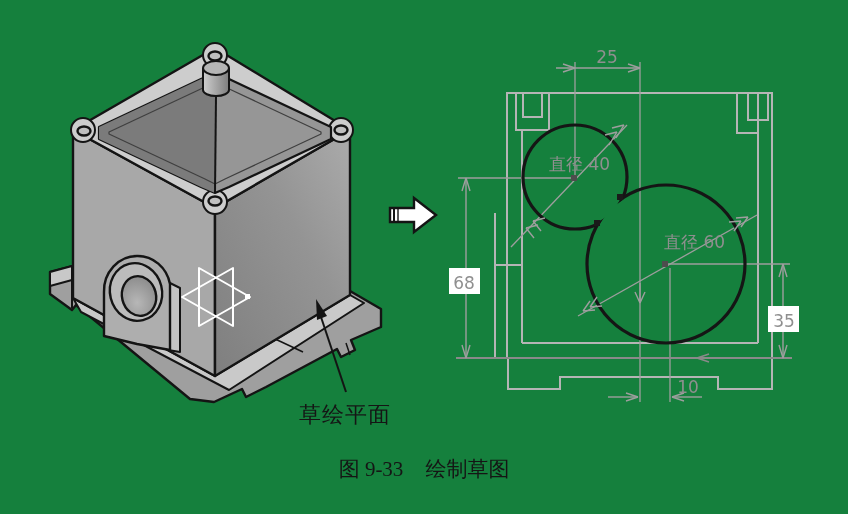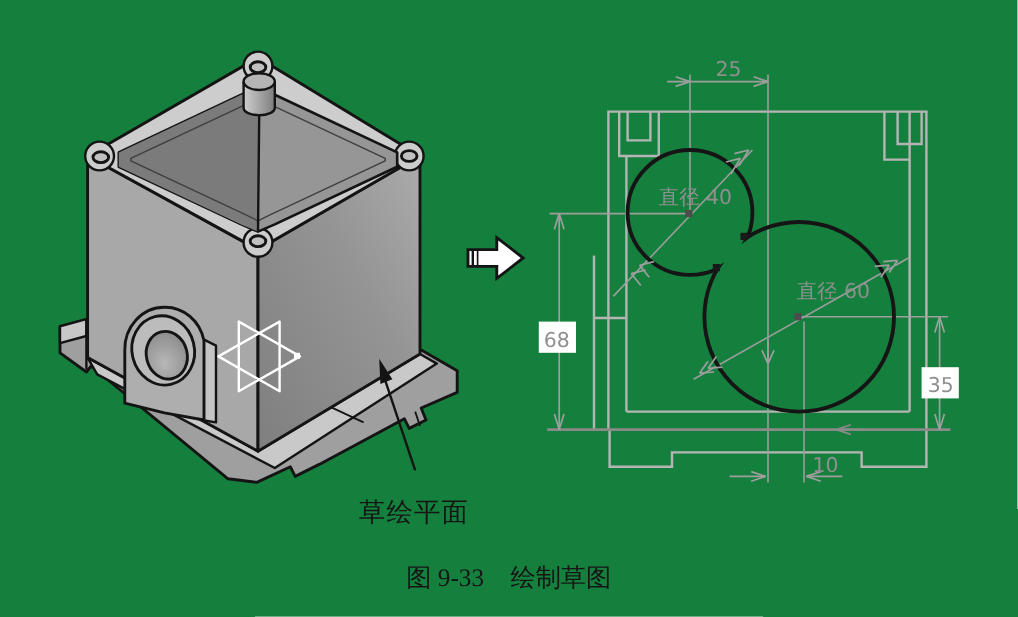--- a/index.html
+++ b/index.html
@@ -1,19 +1,19 @@
 <!DOCTYPE html>
 <html><head>
 <meta charset="utf-8">
 <style>
   html,body{margin:0;padding:0;background:#ffffff;}
   #stage{position:relative;width:848px;height:514px;background:#15803d;overflow:hidden;
          font-family:"Liberation Sans", sans-serif;}
   #scene{position:absolute;left:0;top:0;}
-  .overlay{position:absolute;white-space:nowrap;margin-top:12px;}
+  .overlay{position:absolute;white-space:nowrap;}
   #sketch-plane-label{left:299px;top:400px;font:22px "Liberation Serif", serif;color:#151515;letter-spacing:1px;}
   #caption{left:0;top:455px;width:848px;text-align:center;font:21px "Liberation Serif", serif;color:#151515;}
   #caption .gap{display:inline-block;width:22px;}
   #watermark{left:561px;top:482px;font:17px "Liberation Sans", sans-serif;color:#e3e3e3;}
   svg text{font-family:"DejaVu Sans", sans-serif;font-size:17px;fill:#8f8f8f;}
 </style>
 </head>
 <body>
 
 <div id="stage">

